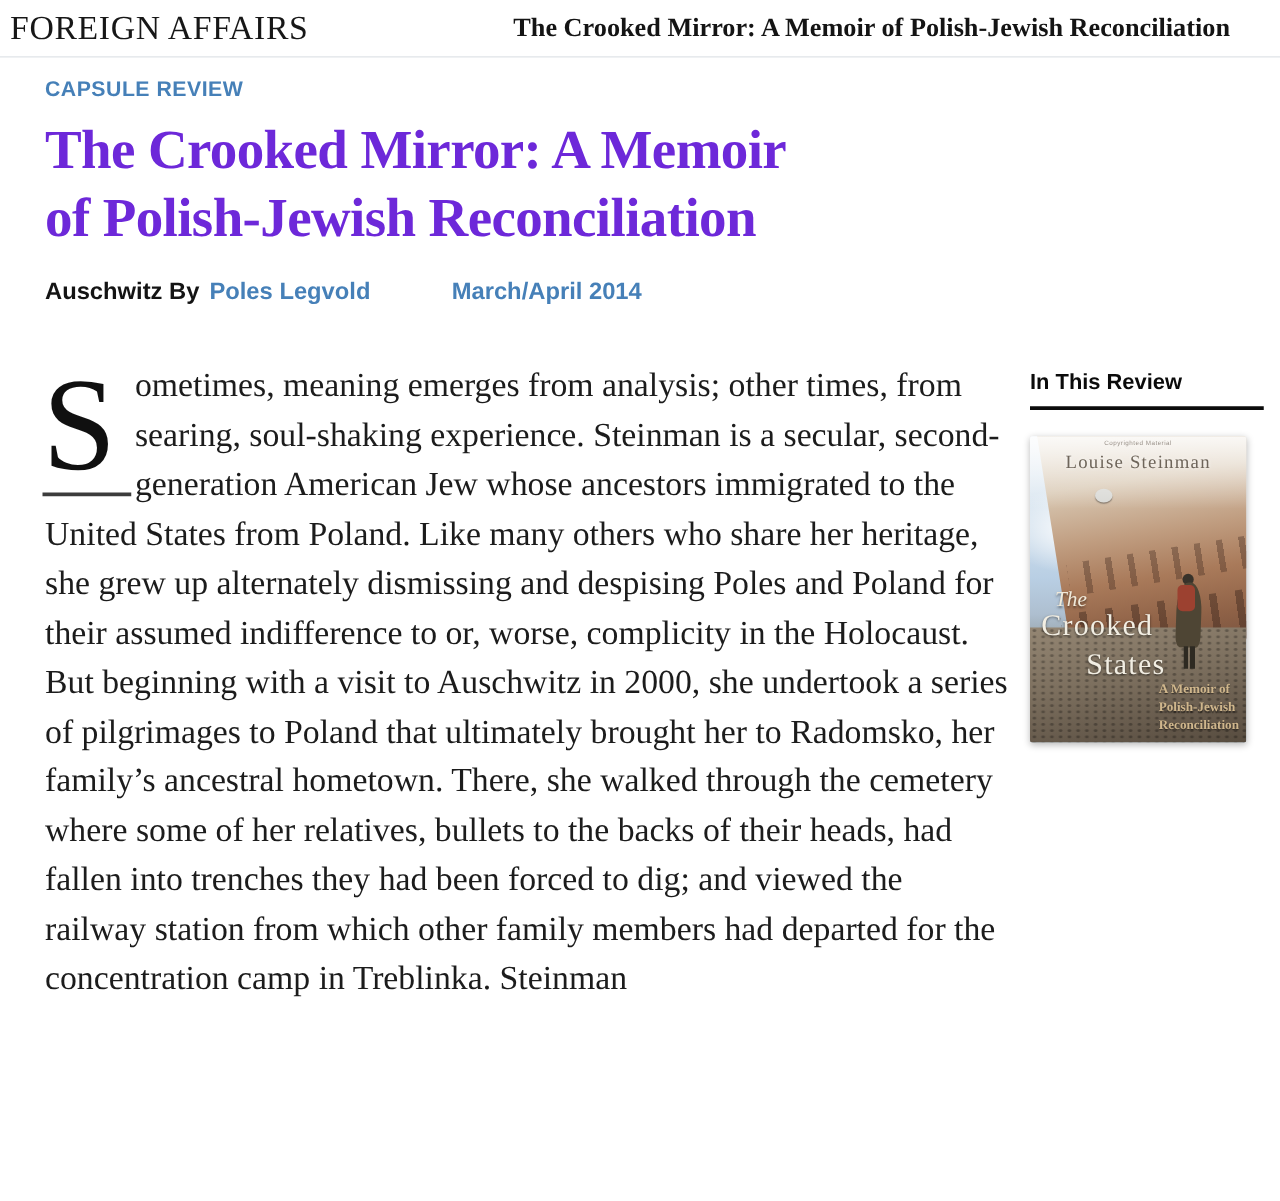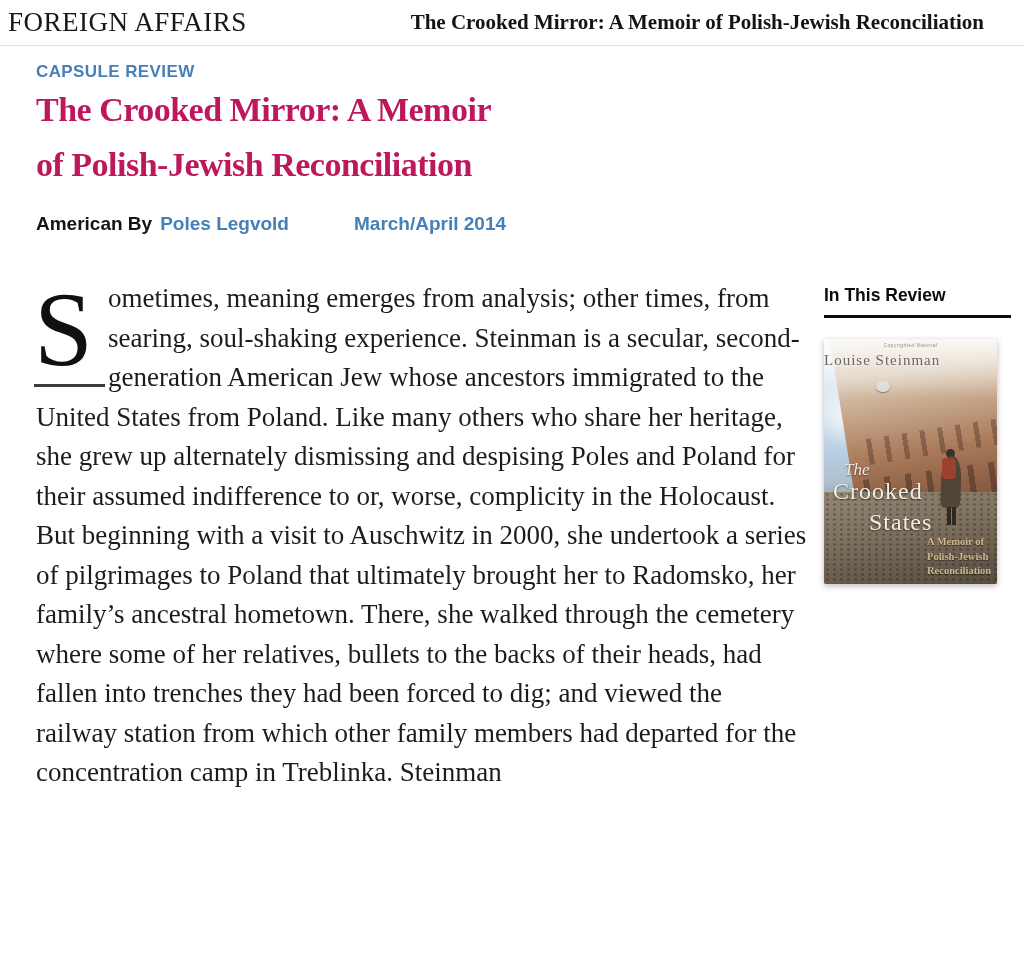--- a/index.html
+++ b/index.html
@@ -30,23 +30,24 @@
   }
 
   
   .content { padding-left:36px; }
   .kicker {
     margin-top:16px;
     font-size:17px; font-weight:bold; letter-spacing:0.4px;
     color:#4680b8; cursor:pointer; display:inline-block;
   }
   .headline {
-    font-family:"Liberation Serif", serif;
-    font-size:34px; line-height:55px; font-weight:bold;
-    letter-spacing:-0.5px; color:#be185d;
+    margin-top:10px;
+    font-family:"Liberation Serif", serif;
+    font-size:44px; line-height:55px; font-weight:bold;
+    letter-spacing:-0.5px; color:#6d28d9;
   }
   .byline { margin-top:25px; font-size:19px; font-weight:bold; color:#141414; }
   .reviewed { margin-top:21px; font-size:19px; font-weight:bold; color:#141414; }
   .reviewed a { color:#4680b8; text-decoration:none; cursor:pointer; }
   .reviewer-link { margin-left:8px; }
   .issue-link { margin-left:65px; }
 
   .body-row { display:flex; margin-top:44px; }
 
   .article-body {
@@ -120,21 +121,21 @@
   .figure-backpack { position:absolute; left:6px; top:9px; width:14px; height:21px; border-radius:4px; background:#9c4130; }
   .figure-legs { position:absolute; left:11px; top:58px; width:9px; height:18px; background:linear-gradient(90deg,#2e2a22 40%, rgba(0,0,0,0) 40% 55%, #2e2a22 55%); }
 
   .cover-copyright {
     position:absolute; top:3px; left:0; width:100%;
     text-align:center; font-size:5px; color:#999189; letter-spacing:.4px;
     font-family:"Liberation Sans", sans-serif;
   }
   .cover-author {
     position:absolute; top:13px; left:0; width:100%;
-    text-align:left;
+    text-align:center;
     font-family:"Liberation Serif", serif;
     font-size:15px; color:#6e655a; letter-spacing:1px;
     text-shadow:0 0 3px rgba(255,255,255,.9);
   }
   .cover-the {
     position:absolute; left:20px; top:121px;
     font-family:"Liberation Serif", serif; font-style:italic;
     font-size:17px; color:#efe9da; text-shadow:0 1px 2px rgba(0,0,0,.5);
   }
   .cover-crooked {
@@ -171,21 +172,21 @@
 
     <a class="kicker">CAPSULE REVIEW</a>
 
     <h1 class="headline">
       <span>The Crooked Mirror: A Memoir</span><br>
       <span>of Polish-Jewish Reconciliation</span>
     </h1>
 
 
     <div class="reviewed">
-      <span>American By</span><a class="reviewer-link">Poles Legvold</a><a class="issue-link">March/April 2014</a>
+      <span>Auschwitz By</span><a class="reviewer-link">Poles Legvold</a><a class="issue-link">March/April 2014</a>
     </div>
 
     <div class="body-row">
 
       <div class="article-body">
         <span class="dropcap">S</span><span>ometimes, meaning emerges from analysis; other times, from searing, soul-shaking experience. Steinman is a secular, second-generation American Jew whose ancestors immigrated to the United States from Poland. Like many others who share her heritage, she grew up alternately dismissing and despising Poles and Poland for their assumed indifference to or, worse, complicity in the Holocaust. But beginning with a visit to Auschwitz in 2000, she undertook a series of pilgrimages to Poland that ultimately brought her to Radomsko, her family’s ancestral hometown. There, she walked through the cemetery where some of her relatives, bullets to the backs of their heads, had fallen into trenches they had been forced to dig; and viewed the railway station from which other family members had departed for the concentration camp in Treblinka. Steinman</span>
       </div>
 
       <div class="sidebar">
         <div class="sidebar-heading">In This Review</div>

